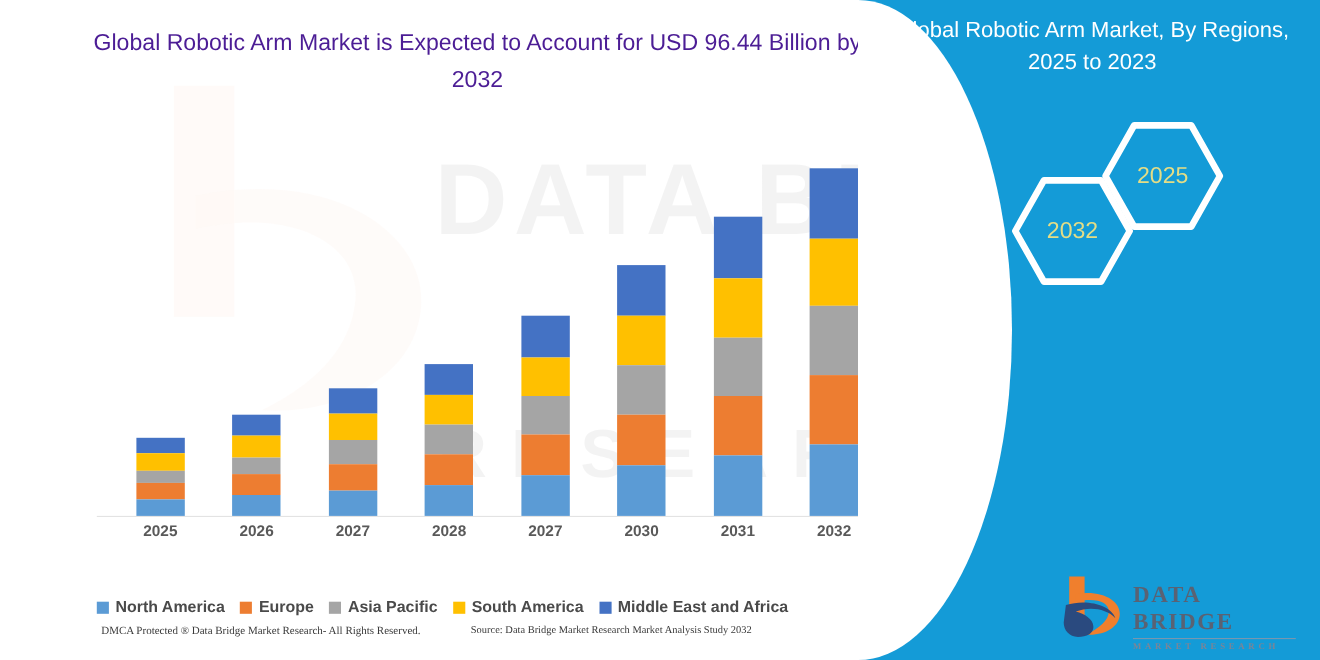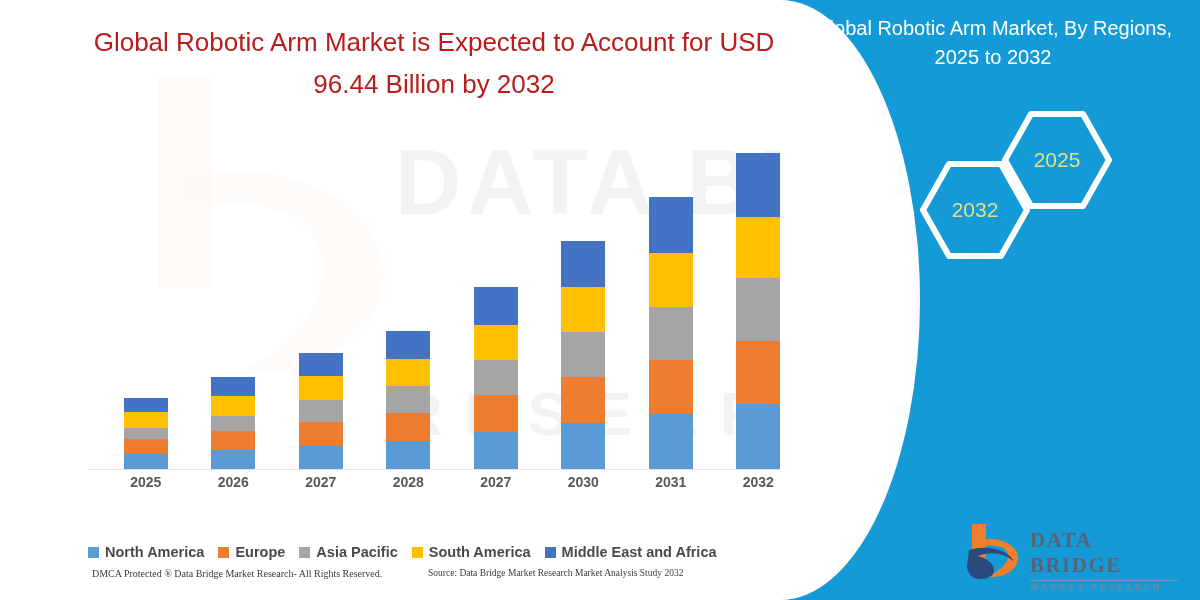--- a/index.html
+++ b/index.html
@@ -66,21 +66,21 @@
   }
   .logo-rule{height:1px;background:#8e96a6;margin:2px 0 2px 0;opacity:.8;}
   .logo-txt-sub{
     color:#7c8596;font-size:8px;font-weight:700;letter-spacing:.42em;
     font-family:"Liberation Serif", serif;
   }
 
   
   .chart-title{
     position:absolute;left:84px;top:22px;width:700px;
-    text-align:center;color:#b91c1c;font-size:26px;line-height:1.6;
+    text-align:center;color:#4c1d95;font-size:21px;line-height:1.6;
     font-weight:400;
   }
   .plot{position:absolute;left:88px;top:118px;width:700px;height:352px;}
   .baseline{
     position:absolute;left:0;bottom:0;width:700px;height:1px;background:#e3e3e3;
   }
   .bar{
     position:absolute;bottom:1px;width:44px;
     display:flex;flex-direction:column;justify-content:flex-end;
   }
@@ -221,21 +221,21 @@
     </div>
 
   <div class="footer">
     <div class="foot-left">DMCA Protected ® Data Bridge Market Research-  All Rights Reserved.</div>
     <div class="foot-right">Source: Data Bridge Market Research  Market Analysis Study 2032</div>
   </div>
 
   <div class="panel">
     <div class="panel-clip"></div>
 
-    <div class="panel-title">Global Robotic Arm Market, By Regions, 2025 to 2032</div>
+    <div class="panel-title">Global Robotic Arm Market, By Regions, 2025 to 2023</div>
 
     <div class="hex-wrap">
 
       <div class="hex" style="left:218px;top:0;width:118px;height:104px;">
         <svg width="118" height="104" viewBox="0 0 118 104">
           <polygon points="33,6 85,6 111,52 85,98 33,98 7,52" fill="none" stroke="#ffffff" stroke-width="6" stroke-linejoin="round"></polygon>
         </svg>
         <div class="hex-label" style="top:40px;">2025</div>
       </div>
 

